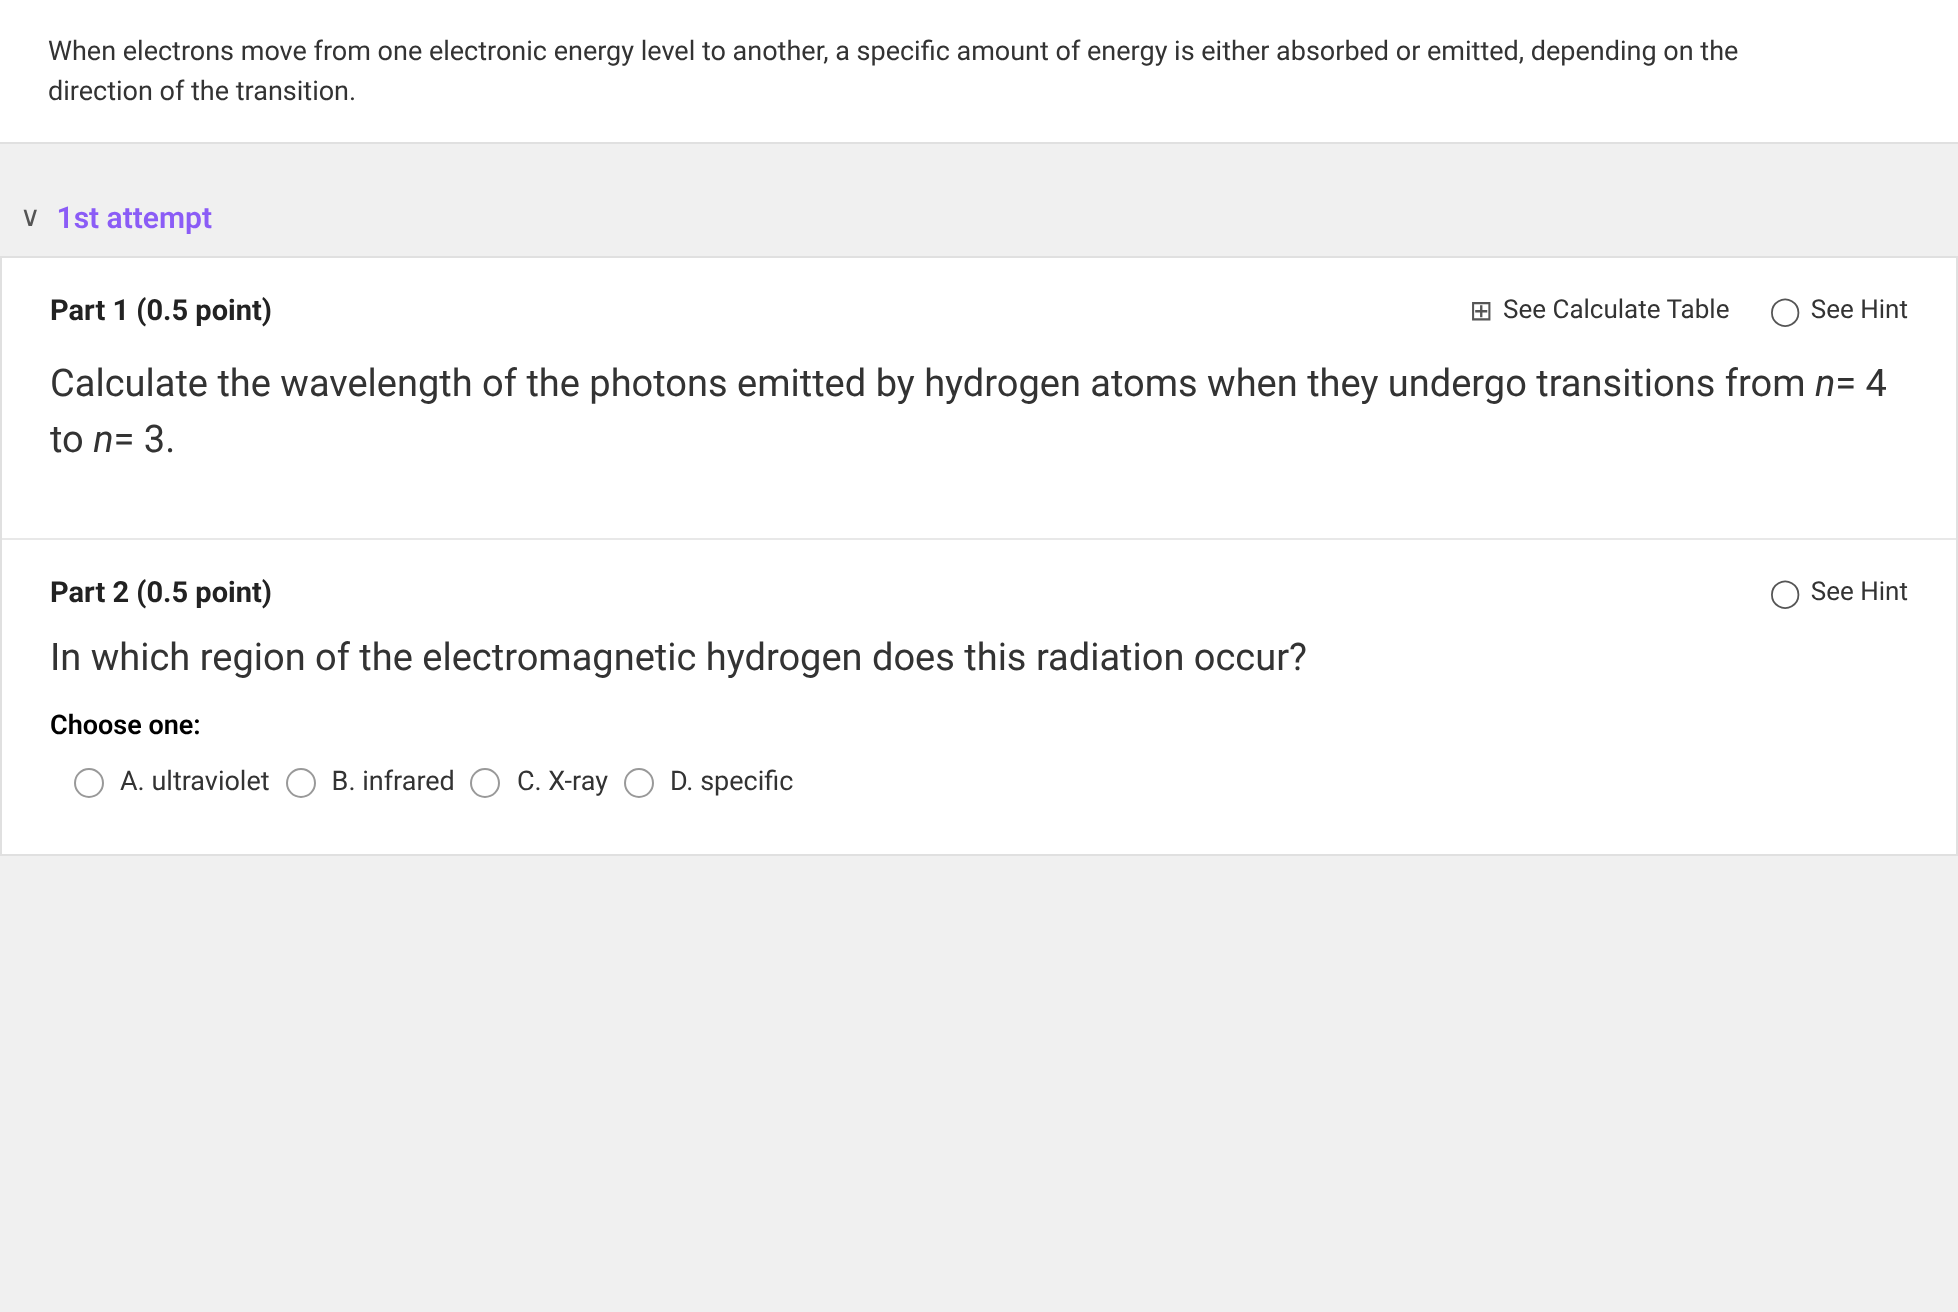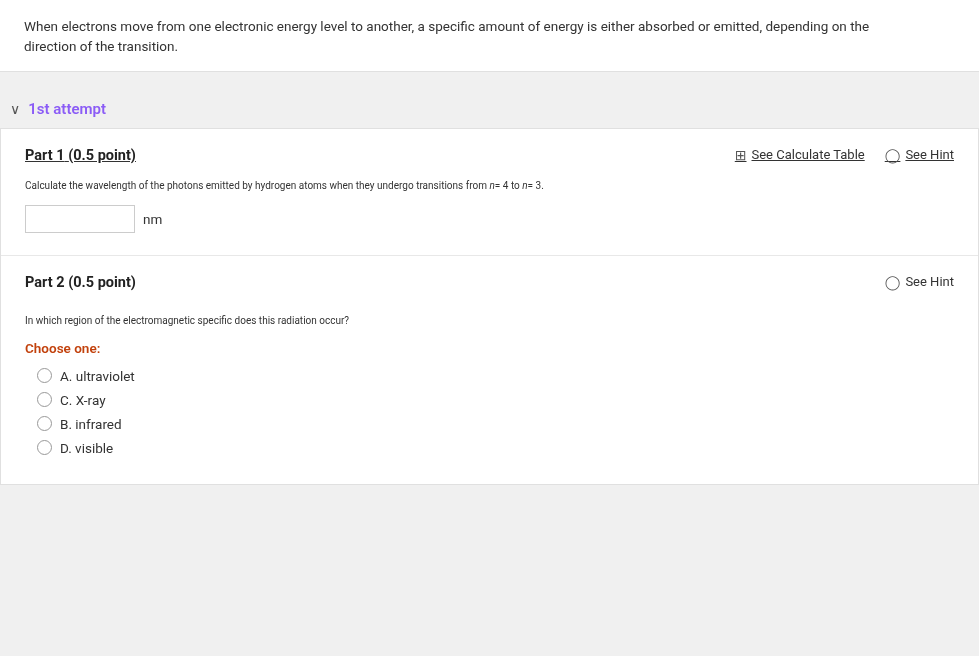--- a/index.html
+++ b/index.html
@@ -67,24 +67,23 @@
     }
 
     .part-section {
       background: #ffffff;
       padding: 18px 24px 22px 24px;
       border-bottom: 1px solid #e8e8e8;
     }
 
     .part-header-row {
       display: flex;
-      align-items: flex-start;
+      align-items: flex-end;
       justify-content: space-between;
       margin-bottom: 14px;
-      text-decoration: underline;
     }
 
     .part-title {
       font-size: 14.5px;
       font-weight: 700;
       color: #222;
     }
 
     .part-tools {
       display: flex;
@@ -106,21 +105,21 @@
       font-size: 14px;
       color: #555;
     }
 
     .hint-icon {
       font-size: 14px;
       color: #555;
     }
 
     .question-text {
-      font-size: 10px;
+      font-size: 19px;
       color: #333;
       line-height: 1.5;
       margin-bottom: 12px;
     }
 
     .input-row {
       display: flex;
       align-items: center;
       gap: 8px;
       margin-top: 8px;
@@ -141,37 +140,37 @@
       color: #333;
     }
 
     .part2-section {
       background: #ffffff;
       padding: 18px 24px 28px 24px;
     }
 
     .part2-header-row {
       display: flex;
-      align-items: flex-start;
+      align-items: center;
       justify-content: space-between;
-      margin-bottom: 22px;
+      margin-bottom: 10px;
       gap: 18px;
     }
 
     .choose-label {
       font-size: 13.5px;
       font-weight: 600;
-      color: #c2410c;
+      color: #000000;
       margin-bottom: 12px;
     }
 
     .options-list {
       list-style: none;
       display: flex;
-      flex-direction: column;
+      flex-direction: row;
       gap: 8px;
       padding-left: 12px;
     }
 
     .option-item {
       display: flex;
       align-items: center;
       gap: 8px;
       font-size: 13.5px;
       color: #333;
@@ -223,57 +222,53 @@
               <span class="hint-icon">◯</span>
               <span>See Hint</span>
             </a>
           </div>
         </div>
 
         <p class="question-text">
           <span>Calculate the wavelength of the photons emitted by hydrogen atoms when they undergo transitions from</span> <em>n</em><span>= 4 to</span> <em>n</em><span>= 3.</span>
         </p>
 
-        <div class="input-row">
-          <input class="wavelength-input" type="text" placeholder="" style="">
-          <span class="unit-label">nm</span>
-        </div>
       </div>
 
       <div class="part2-section">
         <div class="part2-header-row">
           <span class="part-title">
             <span>Part 2</span>&nbsp;<span>(0.5 point)</span>
           </span>
           <a class="tool-link">
             <span class="hint-icon">◯</span>
             <span>See Hint</span>
           </a>
         </div>
 
-        <p class="question-text">In which region of the electromagnetic specific does this radiation occur?</p>
+        <p class="question-text">In which region of the electromagnetic hydrogen does this radiation occur?</p>
 
         <div class="choose-label">Choose one:</div>
 
         <ul class="options-list">
           <li class="option-item">
             <div class="radio-circle"></div>
             <span>A.  ultraviolet</span>
           </li>
           <li class="option-item">
             <div class="radio-circle"></div>
+            <span>B.  infrared</span>
+          </li>
+          <li class="option-item">
+            <div class="radio-circle"></div>
             <span>C.  X-ray</span>
           </li>
           <li class="option-item">
             <div class="radio-circle"></div>
-            <span>B.  infrared</span>
-          </li>
-          <li class="option-item">
-            <div class="radio-circle"></div>
-            <span>D.  visible</span>
+            <span>D.  specific</span>
           </li>
         </ul>
       </div>
 
     </div>
   </div>
 
 </div>
 
 </body></html>

